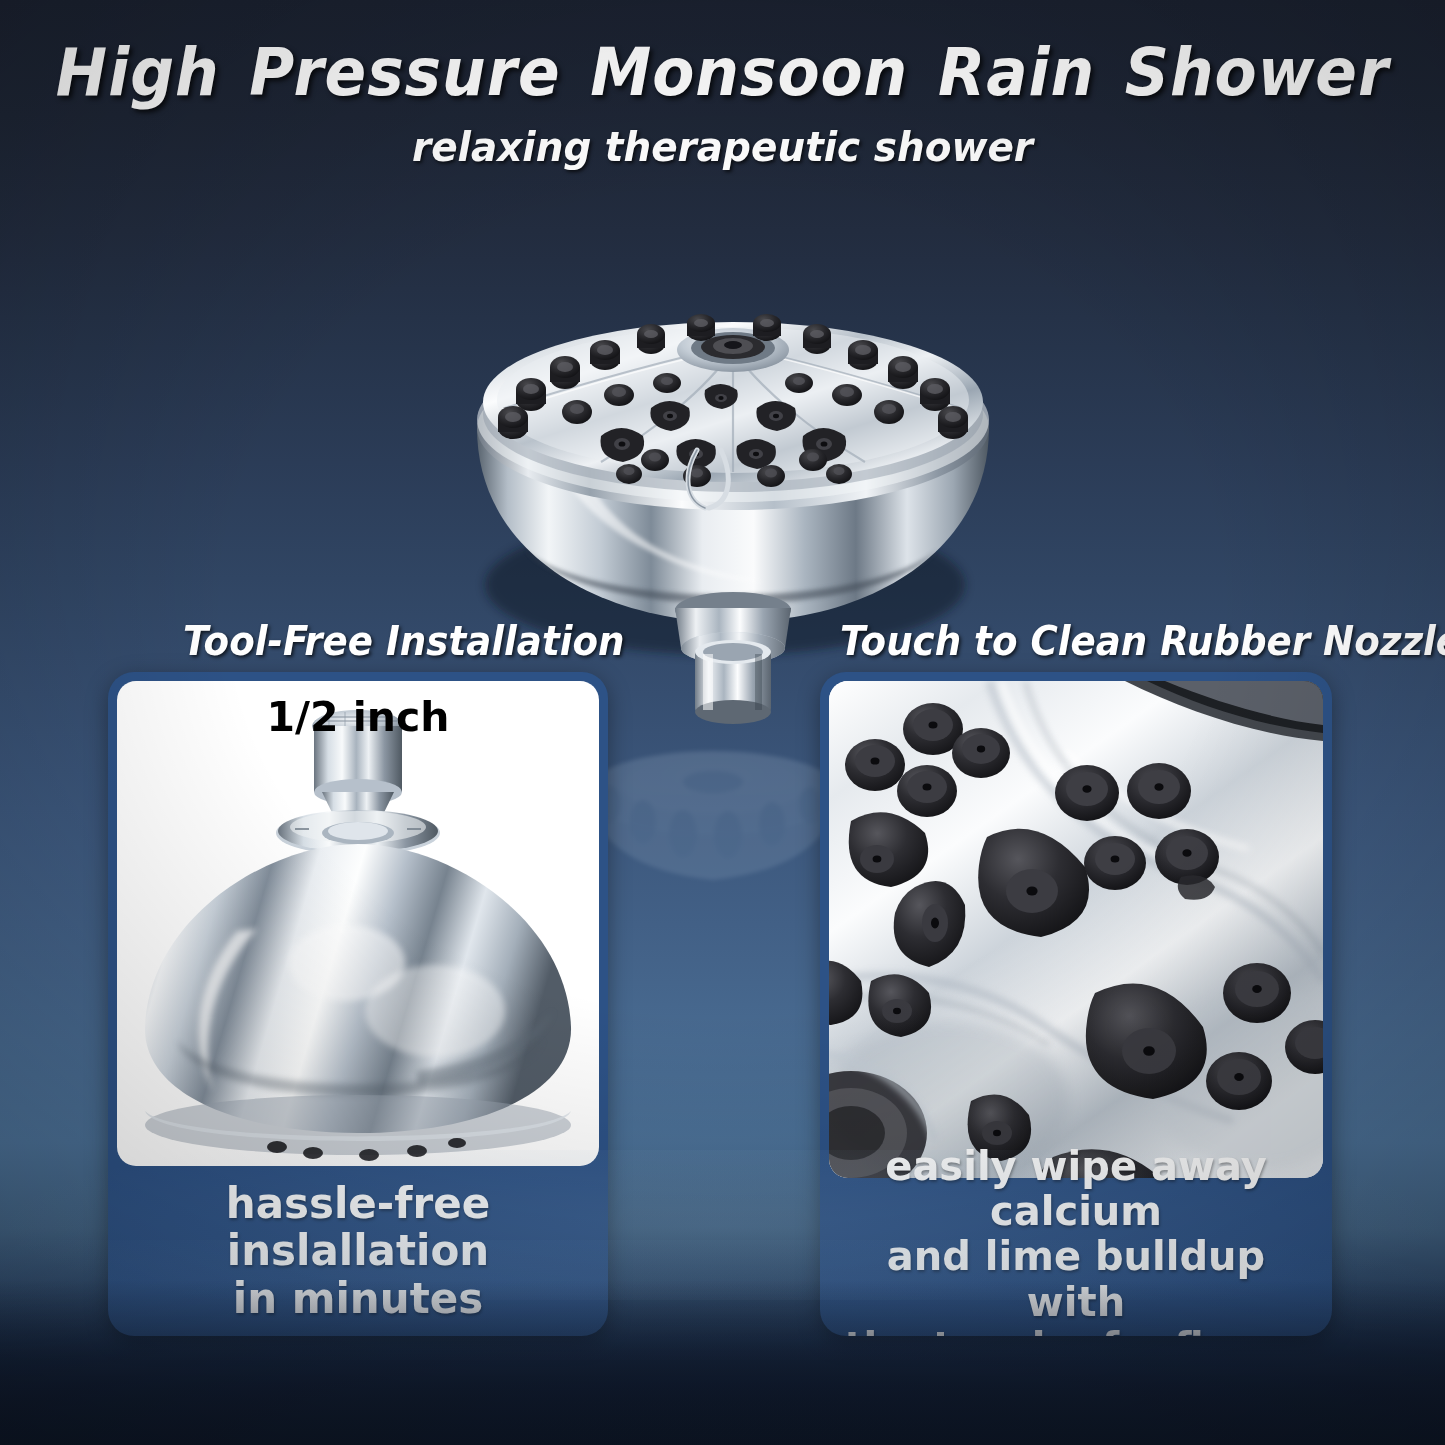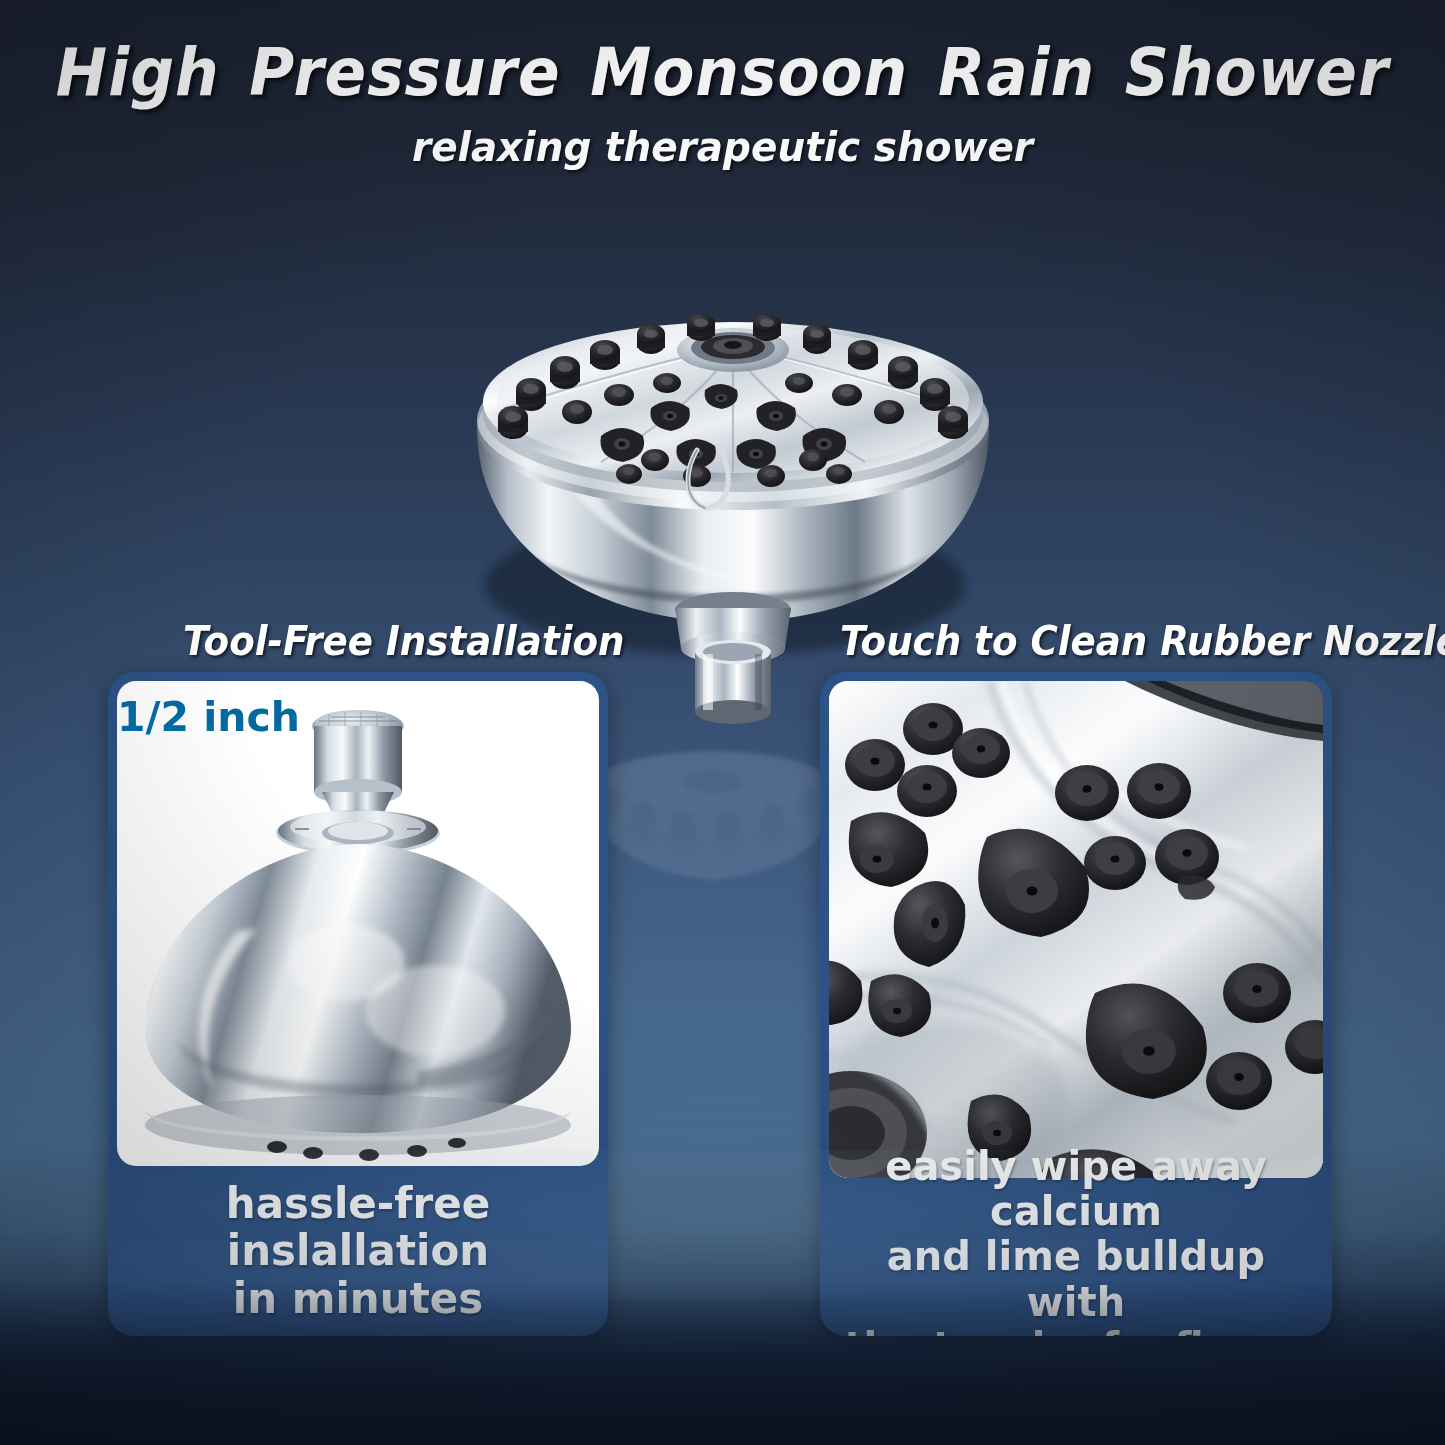--- a/index.html
+++ b/index.html
@@ -134,25 +134,25 @@
     background: #ffffff;
     border-radius: 19px;
     overflow: hidden;
   }
   .card-left  .card-photo { height: 485px; }
   .card-right .card-photo { height: 497px; }
 
   .inch-label {
     position: absolute;
     top: 12px; left: 0; right: 0;
-    text-align: left;
+    text-align: center;
     font-family: "DejaVu Sans", sans-serif;
     font-size: 41px;
     font-weight: bold;
-    color: #0369a1;
+    color: #000000;
     z-index: 5;
   }
 
   .card-caption {
     position: absolute;
     left: 0; right: 0; bottom: 0;
     padding: 0 16px;
     display: flex;
     align-items: center;
     justify-content: center;

